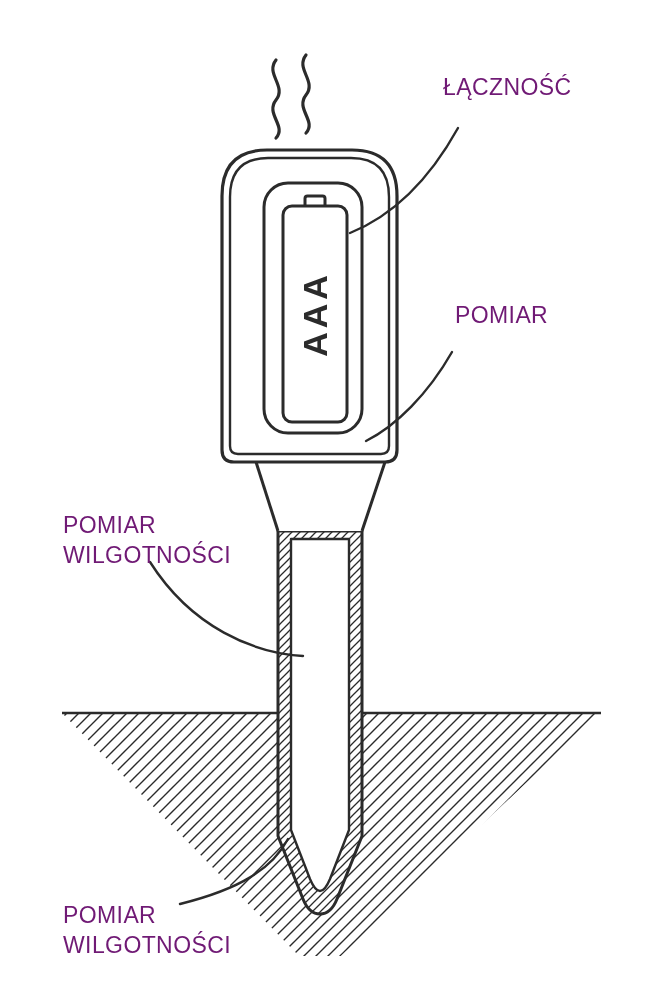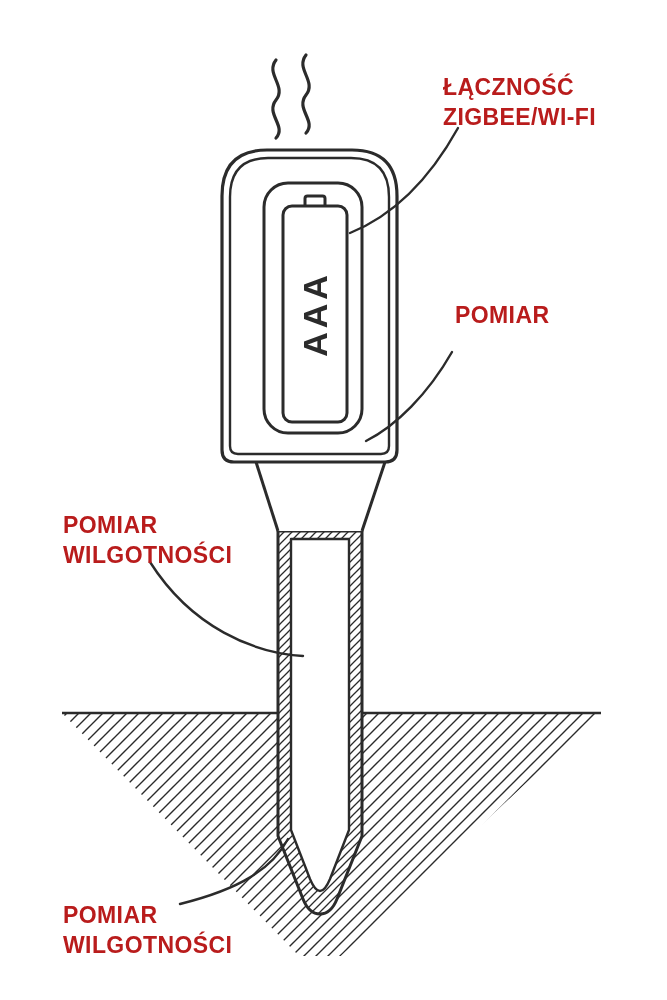--- a/index.html
+++ b/index.html
@@ -6,24 +6,24 @@
   .canvas{
     position:relative;
     width:667px;height:1000px;
     background:#ffffff;
     font-family:"Liberation Sans", sans-serif;
     overflow:hidden;
   }
   .diagram-svg{position:absolute;left:0;top:0;}
   .label{
     position:absolute;
-    color:#b91c1c;
+    color:#701a75;
     font-size:23px;
     line-height:30px;
-    font-weight:700;
+    font-weight:400;
     letter-spacing:0.4px;
     white-space:nowrap;
   }
   .label span{display:block;}
 </style>
 </head>
 <body>
 
 <div class="canvas">
 
@@ -73,21 +73,20 @@
     <g stroke="#2b2b2b" stroke-width="2.4" fill="none" stroke-linecap="round">
       <path d="M458,128 C428,182 392,216 350,233"></path>
       <path d="M452,352 C428,394 396,426 366,441"></path>
       <path d="M150,562 C192,628 254,653 303,656"></path>
       <path d="M180,904 C240,889 272,869 288,839"></path>
     </g>
   </svg>
 
   <div class="label" style="left:443px; top:72px;">
     <span>ŁĄCZNOŚĆ</span>
-    <span>ZIGBEE/WI-FI</span>
   </div>
 
   <div class="label" style="left:455px; top:300px;">
     <span>POMIAR</span>
   </div>
 
   <div class="label" style="left:63px; top:510px;">
     <span>POMIAR</span>
     <span>WILGOTNOŚCI</span>
   </div>

